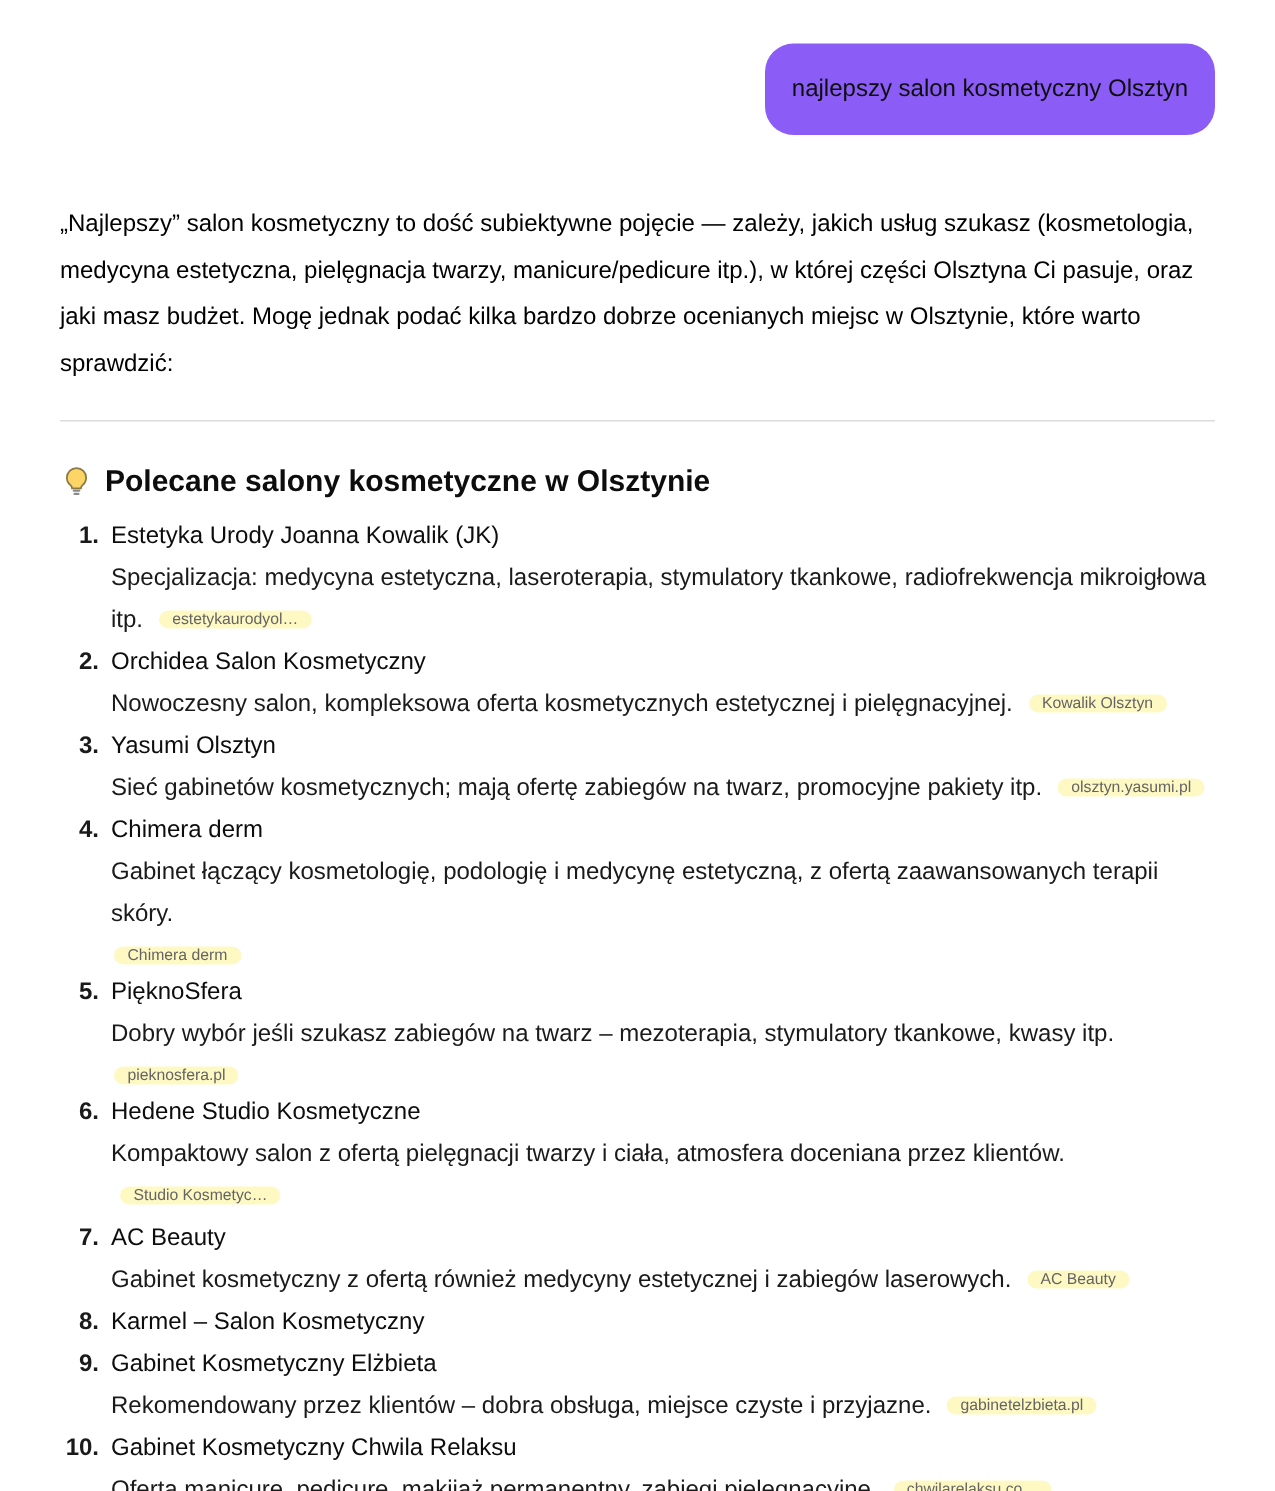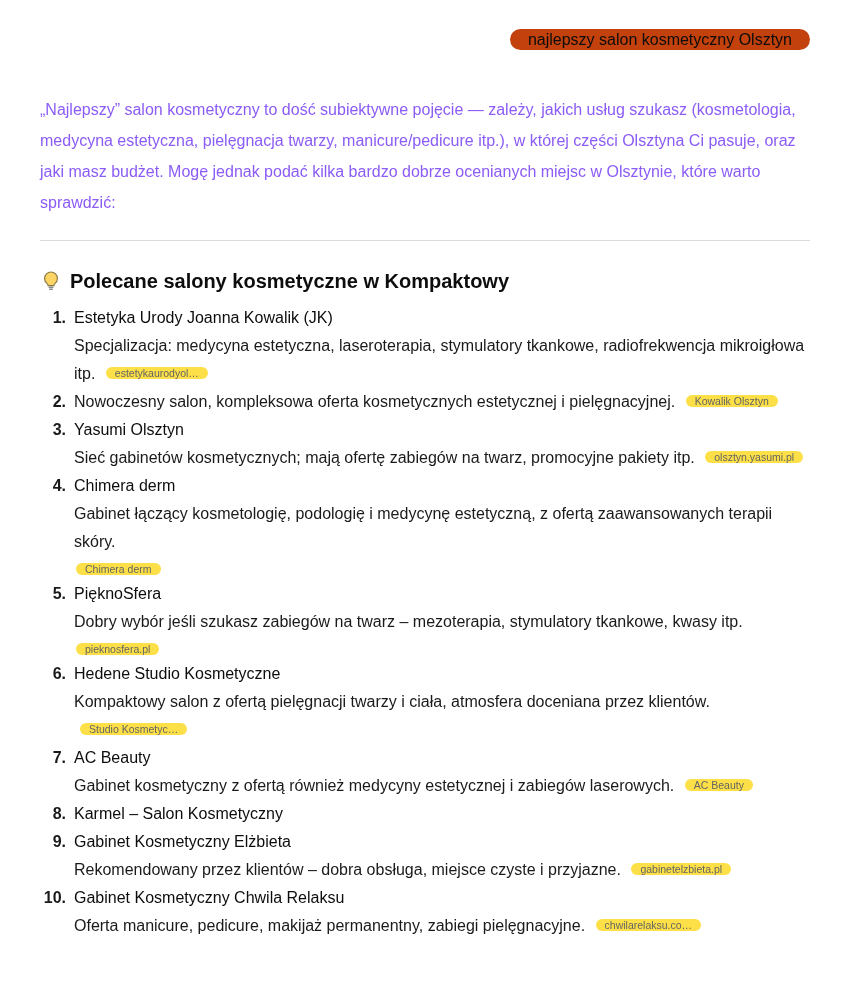--- a/index.html
+++ b/index.html
@@ -8,35 +8,35 @@
     width: 850px;
     font-family: "Liberation Sans", "DejaVu Sans", sans-serif;
     color: #0d0d0d;
     -webkit-font-smoothing: antialiased;
   }
   .page { width: 850px; padding: 0 40px; }
 
   
   .user-row { display: flex; justify-content: flex-end; padding-top: 29px; }
   .user-bubble {
-    background: #c2410c;
+    background: #8b5cf6;
     border-radius: 19px;
-    padding: 0 18px;
+    padding: 20px 18px;
     font-size: 16px;
     line-height: 21px;
     color: #0d0d0d;
     max-width: 560px;
   }
 
   
   .intro {
     margin: 44px 0 0 0;
     font-size: 16px;
     line-height: 31px;
-    color: #8b5cf6;
+    color: #000000;
   }
 
   .divider {
     border: none;
     border-top: 1px solid #dcdcdc;
     margin: 22px 0 0 0;
   }
 
   .section-heading {
     margin: 28px 0 0 0;
@@ -60,21 +60,21 @@
     font-weight: 600;
     color: #1a1a1a;
     margin-right: 8px;
   }
   .salon-body { flex: 1 1 auto; }
   .salon-name { font-weight: 400; color: #0d0d0d; }
   .salon-desc { color: #1a1a1a; }
 
   .pill {
     display: inline-block;
-    background: #fde047;
+    background: #fef9c3;
     color: #646464;
     font-size: 10.5px;
     line-height: 12px;
     padding: 0 9px;
     border-radius: 10px;
     margin-left: 6px;
     position: relative;
     top: -2px;
     white-space: nowrap;
     cursor: pointer;
@@ -97,34 +97,35 @@
     <hr class="divider">
 
     <h2 class="section-heading">
       <span class="bulb">
         <svg width="22" height="22" viewBox="0 0 24 24" aria-hidden="true">
           <path d="M12 2.2c-3.9 0-7 3.1-7 7 0 2.2 1 4.1 2.6 5.4.7.6 1.2 1.5 1.2 2.4h6.4c0-.9.5-1.8 1.2-2.4A6.96 6.96 0 0 0 19 9.2c0-3.9-3.1-7-7-7z" fill="#fcd566" stroke="#8c7a45" stroke-width="1.3"></path>
           <rect x="9.2" y="17.9" width="5.6" height="1.6" rx="0.8" fill="#8a8a8a"></rect>
           <rect x="9.8" y="20.2" width="4.4" height="1.6" rx="0.8" fill="#8a8a8a"></rect>
         </svg>
       </span>
-      <span>Polecane salony kosmetyczne w Kompaktowy</span>
+      <span>Polecane salony kosmetyczne w Olsztynie</span>
     </h2>
 
     <ol class="salon-list" id="salon-list">
         <li class="salon-item">
           <span class="salon-number">1.</span>
           <div class="salon-body">
             <div class="salon-name">Estetyka Urody Joanna Kowalik (JK)</div>
             <div class="salon-desc"><span>Specjalizacja: medycyna estetyczna, laseroterapia, stymulatory tkankowe, radiofrekwencja mikroigłowa itp.</span> <span class="pill">estetykaurodyol…</span></div>
           </div>
         </li>
         <li class="salon-item">
           <span class="salon-number">2.</span>
           <div class="salon-body">
+            <div class="salon-name">Orchidea Salon Kosmetyczny</div>
             <div class="salon-desc"><span>Nowoczesny salon, kompleksowa oferta kosmetycznych estetycznej i pielęgnacyjnej.</span> <span class="pill">Kowalik Olsztyn</span></div>
           </div>
         </li>
         <li class="salon-item">
           <span class="salon-number">3.</span>
           <div class="salon-body">
             <div class="salon-name">Yasumi Olsztyn</div>
             <div class="salon-desc"><span>Sieć gabinetów kosmetycznych; mają ofertę zabiegów na twarz, promocyjne pakiety itp.</span> <span class="pill">olsztyn.yasumi.pl</span></div>
           </div>
         </li>

